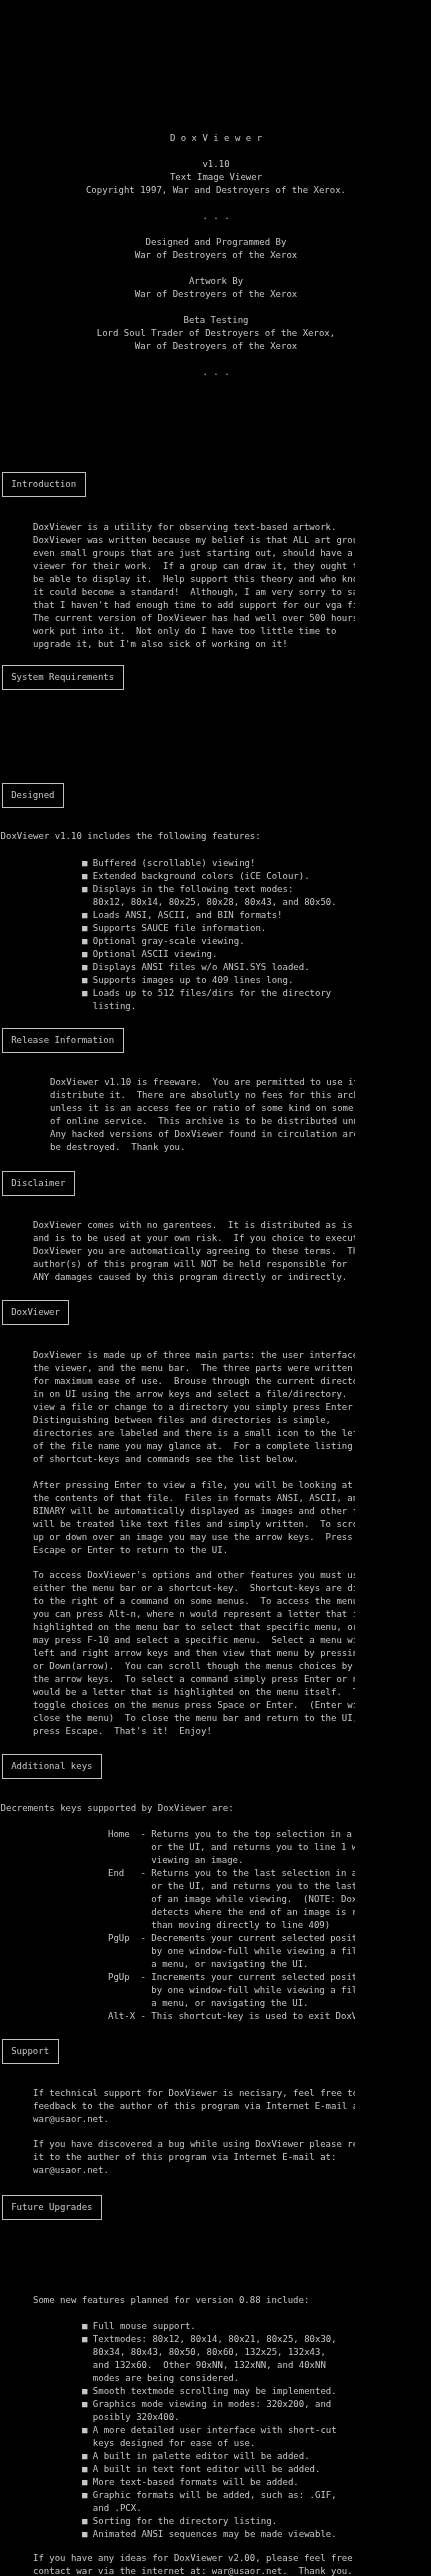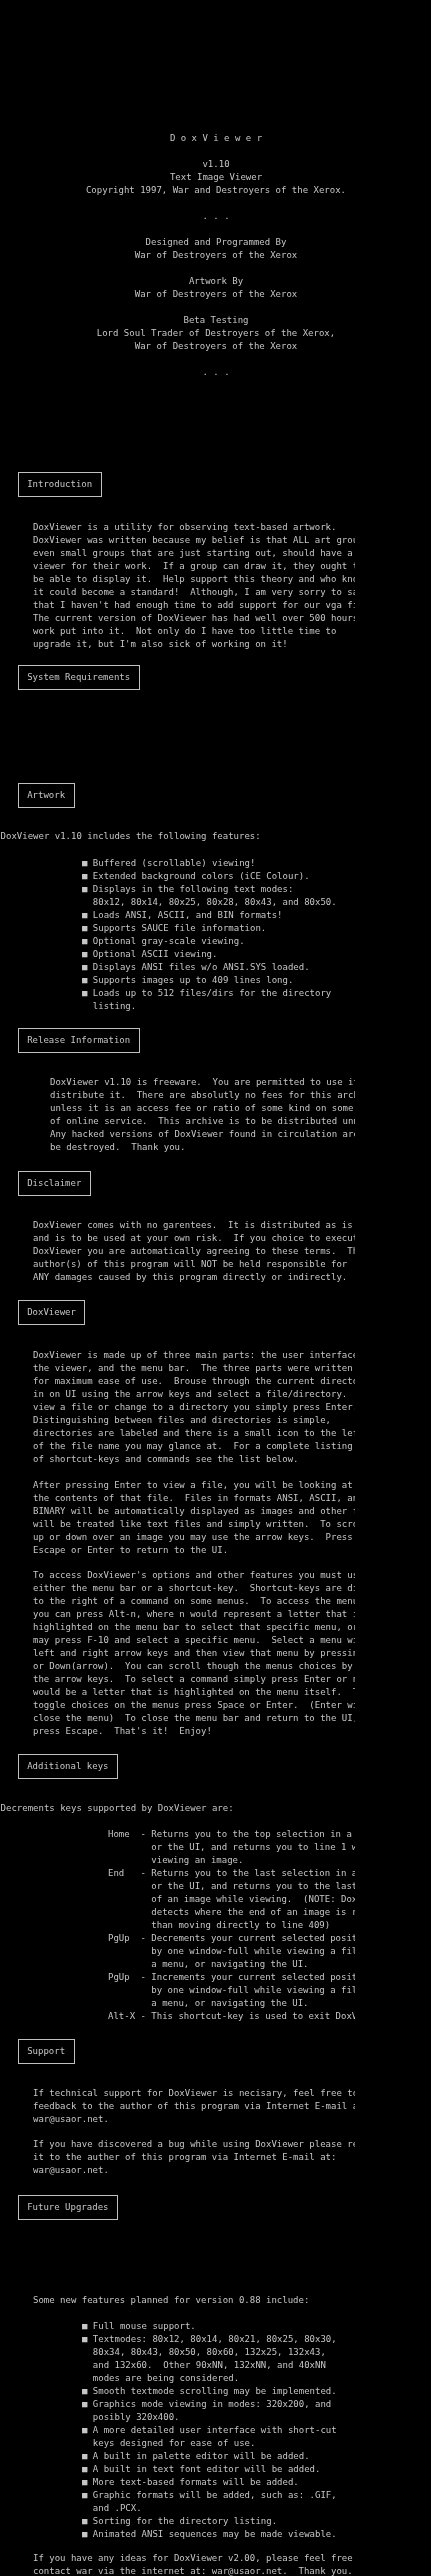--- a/index.html
+++ b/index.html
@@ -2,21 +2,21 @@
 <html style="font-size:9.6px"><head>
 <meta charset="utf-8">
 <style>
   html,body{margin:0;padding:0;background:#000;}
   .screen{position:relative;width:355px;height:2576px;background:#000;overflow:hidden;
           font-family:"DejaVu Sans Mono","Liberation Mono",monospace;}
   .blk{position:absolute;margin:0;font-size:9px;line-height:13px;color:#c6c6c6;
        white-space:pre;font-family:inherit;}
   .center{text-align:center;}
   .box{position:absolute;left:1.8px;height:24.6px;border:0.6px solid #c0c0c0;
-       display:inline-flex;align-items:center;padding:0 8.4px;box-sizing:border-box;background:#000;margin-left:16px;}
+       display:inline-flex;align-items:center;padding:0 8.4px;box-sizing:border-box;background:#000;}
   .box span{font-size:9px;line-height:9px;color:#c6c6c6;white-space:pre;}
 </style>
 </head>
 <body>
 
 <div class="screen">
 
   <pre class="blk center" style="top:132px;left:0;width:432px">D o x V i e w e r
 
 v1.10
@@ -49,21 +49,21 @@
 that I haven't had enough time to add support for our vga files.
 The current version of DoxViewer has had well over 500 hours of
 work put into it.  Not only do I have too little time to
 upgrade it, but I'm also sick of working on it!</pre>
 
   <div class="box" style="top:665px">
       <span>System Requirements</span>
     </div>
 
   <div class="box" style="top:783px">
-      <span>Artwork</span>
+      <span>Designed</span>
     </div>
   <pre class="blk" style="top:830px;left:0.6px">DoxViewer v1.10 includes the following features:</pre>
   <pre class="blk" style="top:857px;left:82px">■ Buffered (scrollable) viewing!
 ■ Extended background colors (iCE Colour).
 ■ Displays in the following text modes:
   80x12, 80x14, 80x25, 80x28, 80x43, and 80x50.
 ■ Loads ANSI, ASCII, and BIN formats!
 ■ Supports SAUCE file information.
 ■ Optional gray-scale viewing.
 ■ Optional ASCII viewing.

